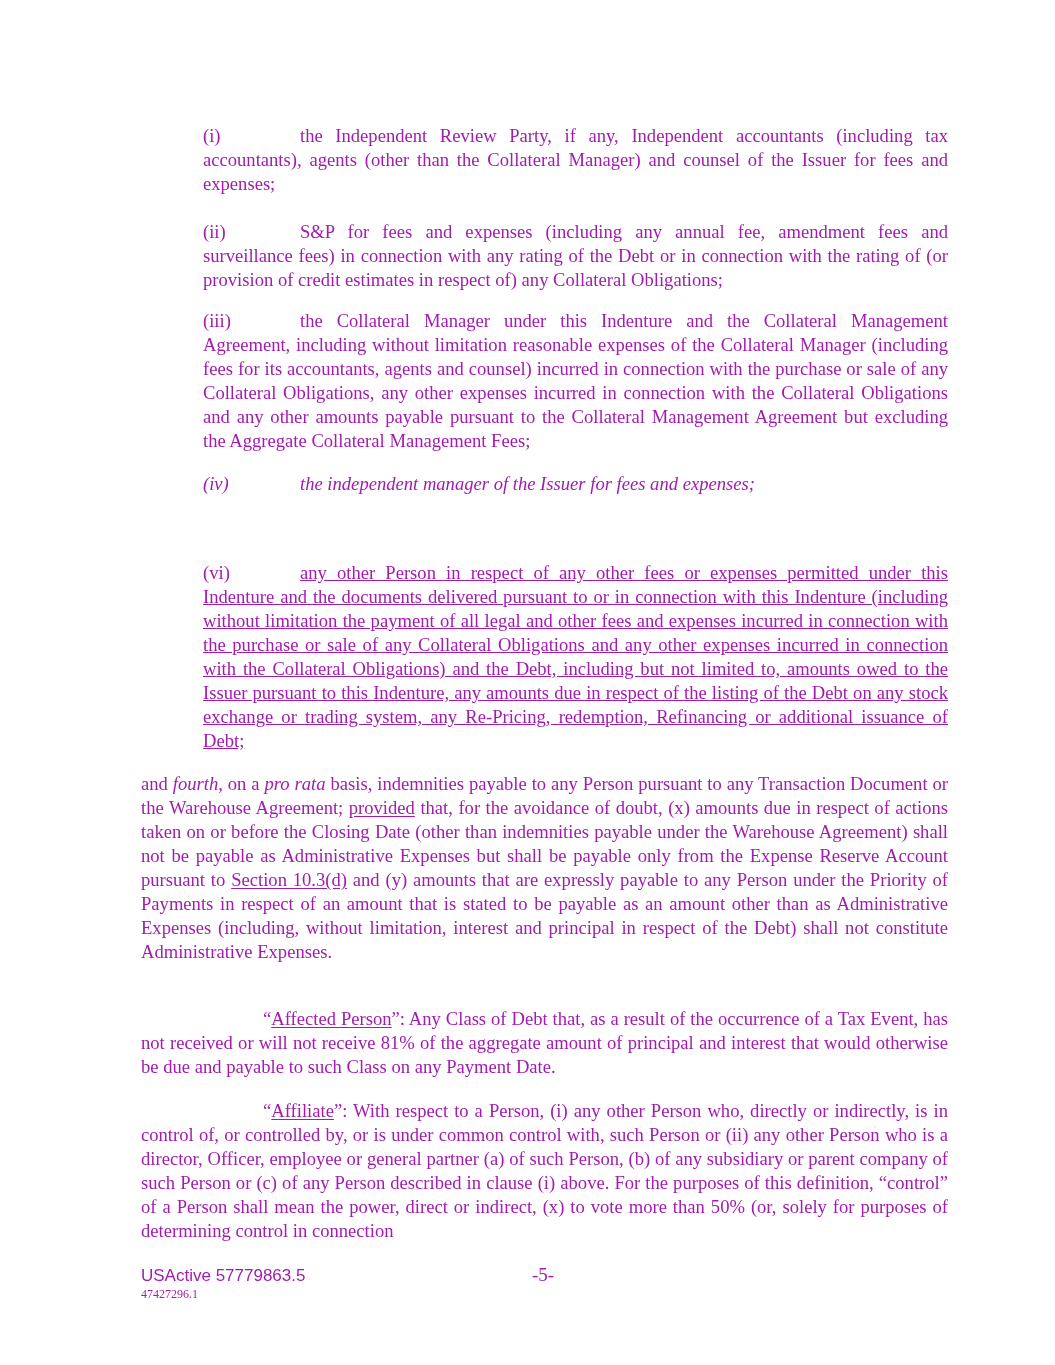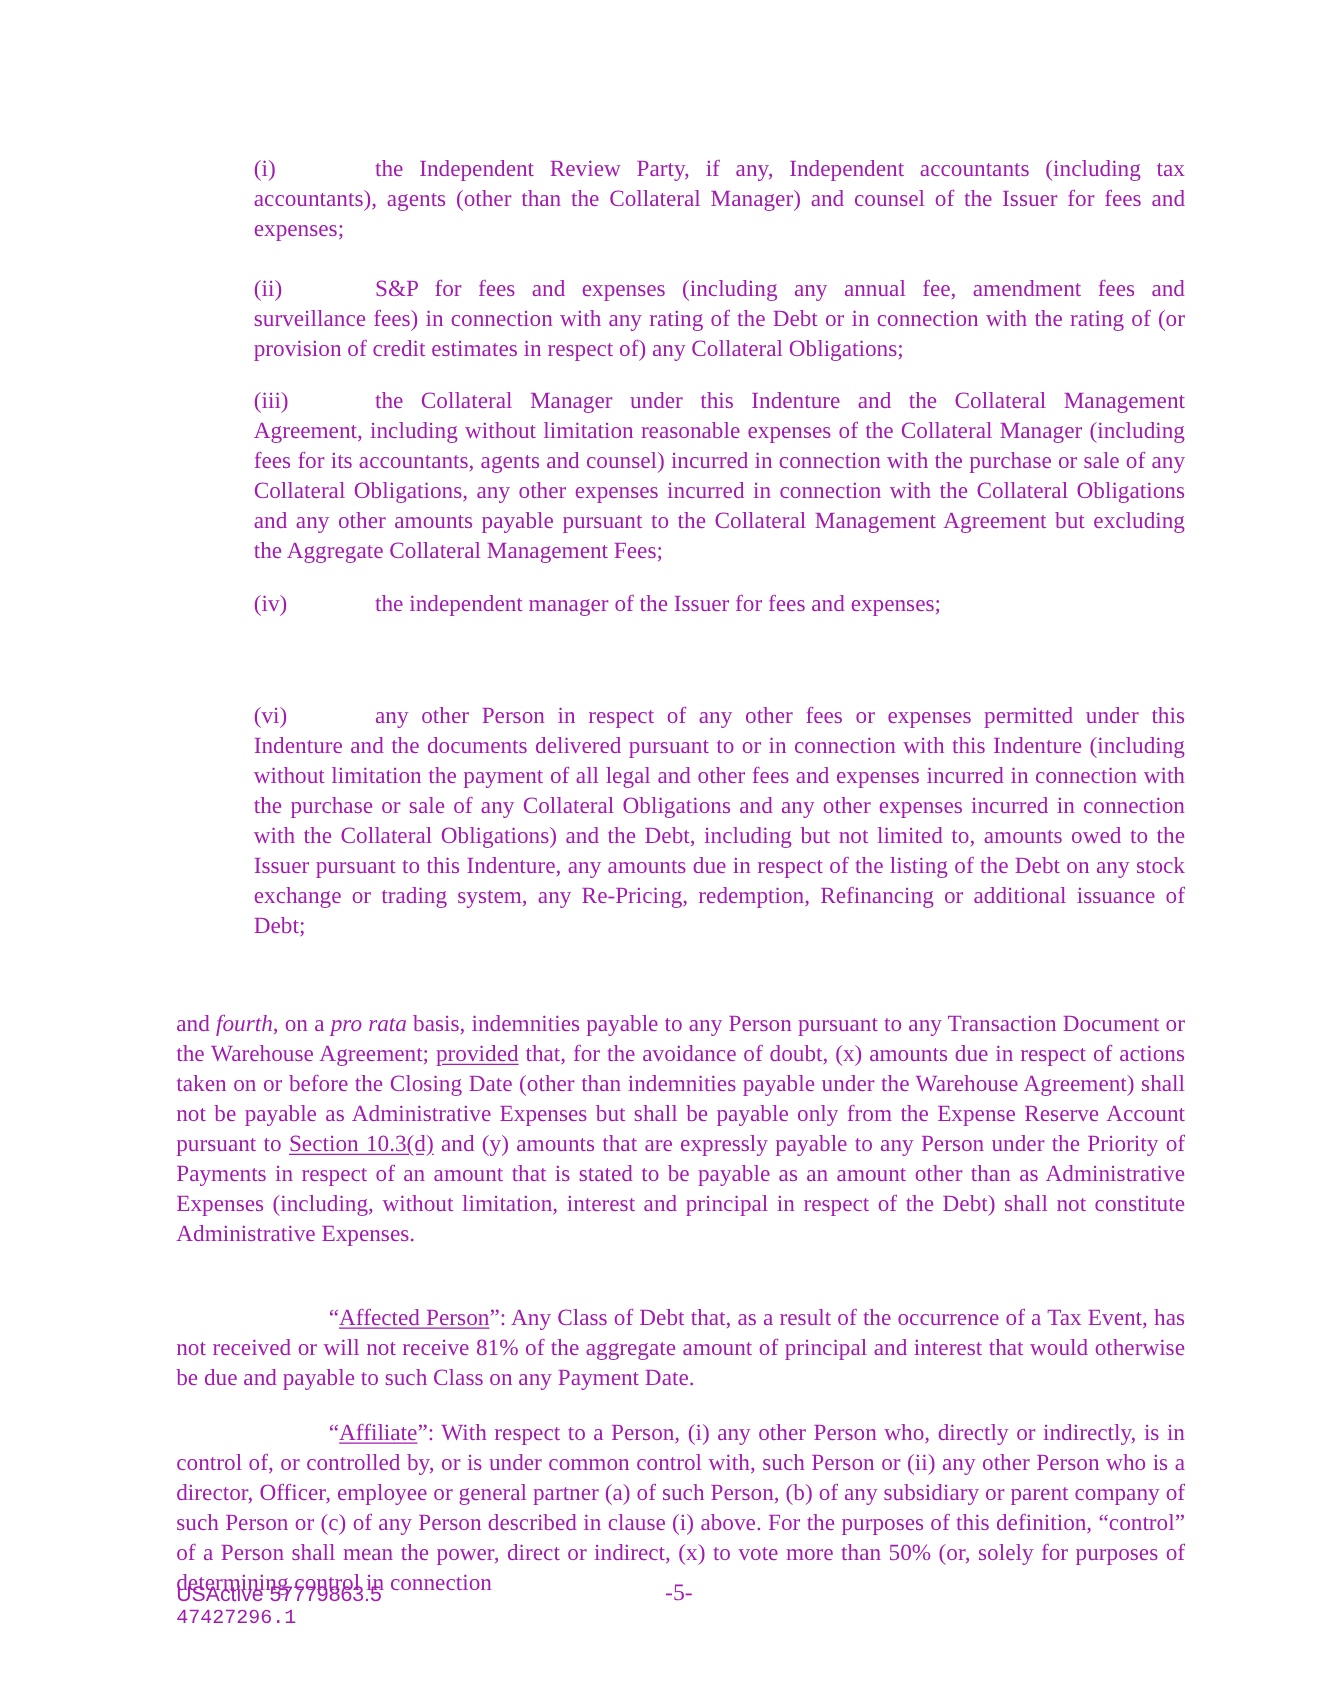--- a/index.html
+++ b/index.html
@@ -13,31 +13,30 @@
     position: absolute; left: 186px; width: 745px;
     text-align: justify; text-align-last: left;
   }
   .lbl {
     display: inline-block; text-align: right; width: 97px; padding-right: 27px;
     box-sizing: border-box; margin-left: 0;
   }
   .para {
     position: absolute; left: 124px; width: 807px;
     text-align: justify;
-    margin-top: 36px;
   }
   .para .ind { display: inline-block; width: 122px; }
   u { text-decoration: underline; text-underline-offset: 2px; }
   .footer-left {
     position: absolute; left: 124px; top: 1268px;
     font-family: "Liberation Sans", "DejaVu Sans", sans-serif; font-size: 17px; line-height: 16px;
   }
   .footer-sub {
     position: absolute; left: 124px; top: 1287px;
-    font-family: Liberation Mono, monospace; font-size: 16px; line-height: 14px;
+    font-family: Liberation Serif, serif; font-size: 12px; line-height: 14px;
   }
   .page-num {
     position: absolute; left: 515px; top: 1264px; font-size: 19px; line-height: 22px;
   }
 </style>
 </head>
 <body>
 
 <div class="page">
 
@@ -46,26 +45,26 @@
   </div>
 
   <div class="item" style="top:220px;">
     <span class="lbl">(ii)</span><span>S&amp;P for fees and expenses (including any annual fee, amendment fees and surveillance fees) in connection with any rating of the Debt or in connection with the rating of (or provision of credit estimates in respect of) any Collateral Obligations;</span>
   </div>
 
   <div class="item" style="top:309px;">
     <span class="lbl">(iii)</span><span>the Collateral Manager under this Indenture and the Collateral Management Agreement, including without limitation reasonable expenses of the Collateral Manager (including fees for its accountants, agents and counsel) incurred in connection with the purchase or sale of any Collateral Obligations, any other expenses incurred in connection with the Collateral Obligations and any other amounts payable pursuant to the Collateral Management Agreement but excluding the Aggregate Collateral Management Fees;</span>
   </div>
 
-  <div class="item" style="top:472px;">
+  <div class="item" style="top:472px;font-style:italic;">
     <span class="lbl">(iv)</span><span>the independent manager of the Issuer for fees and expenses;</span>
   </div>
 
 
-  <div class="item" style="top:561px;">
+  <div class="item" style="top:561px;text-decoration:underline;">
     <span class="lbl">(vi)</span><span>any other Person in respect of any other fees or expenses permitted under this Indenture and the documents delivered pursuant to or in connection with this Indenture (including without limitation the payment of all legal and other fees and expenses incurred in connection with the purchase or sale of any Collateral Obligations and any other expenses incurred in connection with the Collateral Obligations) and the Debt, including but not limited to, amounts owed to the Issuer pursuant to this Indenture, any amounts due in respect of the listing of the Debt on any stock exchange or trading system, any Re-Pricing, redemption, Refinancing or additional issuance of Debt;</span>
   </div>
 
   <div class="para" style="top:772px;"><span>and </span><i>fourth</i><span>, on a </span><i>pro rata</i><span> basis, indemnities payable to any Person pursuant to any Transaction Document or the Warehouse Agreement; </span><u>provided</u><span> that, for the avoidance of doubt, (x) amounts due in respect of actions taken on or before the Closing Date (other than indemnities payable under the Warehouse Agreement) shall not be payable as Administrative Expenses but shall be payable only from the Expense Reserve Account pursuant to </span><u>Section 10.3(d)</u><span> and (y) amounts that are expressly payable to any Person under the Priority of Payments in respect of an amount that is stated to be payable as an amount other than as Administrative Expenses (including, without limitation, interest and principal in respect of the Debt) shall not constitute Administrative Expenses.</span></div>
 
   <div class="para" style="top:1007px;"><span class="ind"></span><span>“</span><u>Affected Person</u><span>”:  </span><span>Any Class of Debt that, as a result of the occurrence of a Tax Event, has not received or will not receive 81% of the aggregate amount of principal and interest that would otherwise be due and payable to such Class on any Payment Date.</span></div>
 
   <div class="para" style="top:1099px;"><span class="ind"></span><span>“</span><u>Affiliate</u><span>”:  </span><span>With respect to a Person, (i) any other Person who, directly or indirectly, is in control of, or controlled by, or is under common control with, such Person or (ii) any other Person who is a director, Officer, employee or general partner (a) of such Person, (b) of any subsidiary or parent company of such Person or (c) of any Person described in clause (i) above.  For the purposes of this definition, “control” of a Person shall mean the power, direct or indirect, (x) to vote more than 50% (or, solely for purposes of determining control in connection</span></div>
 
   <div class="footer-left">USActive 57779863.5</div>

